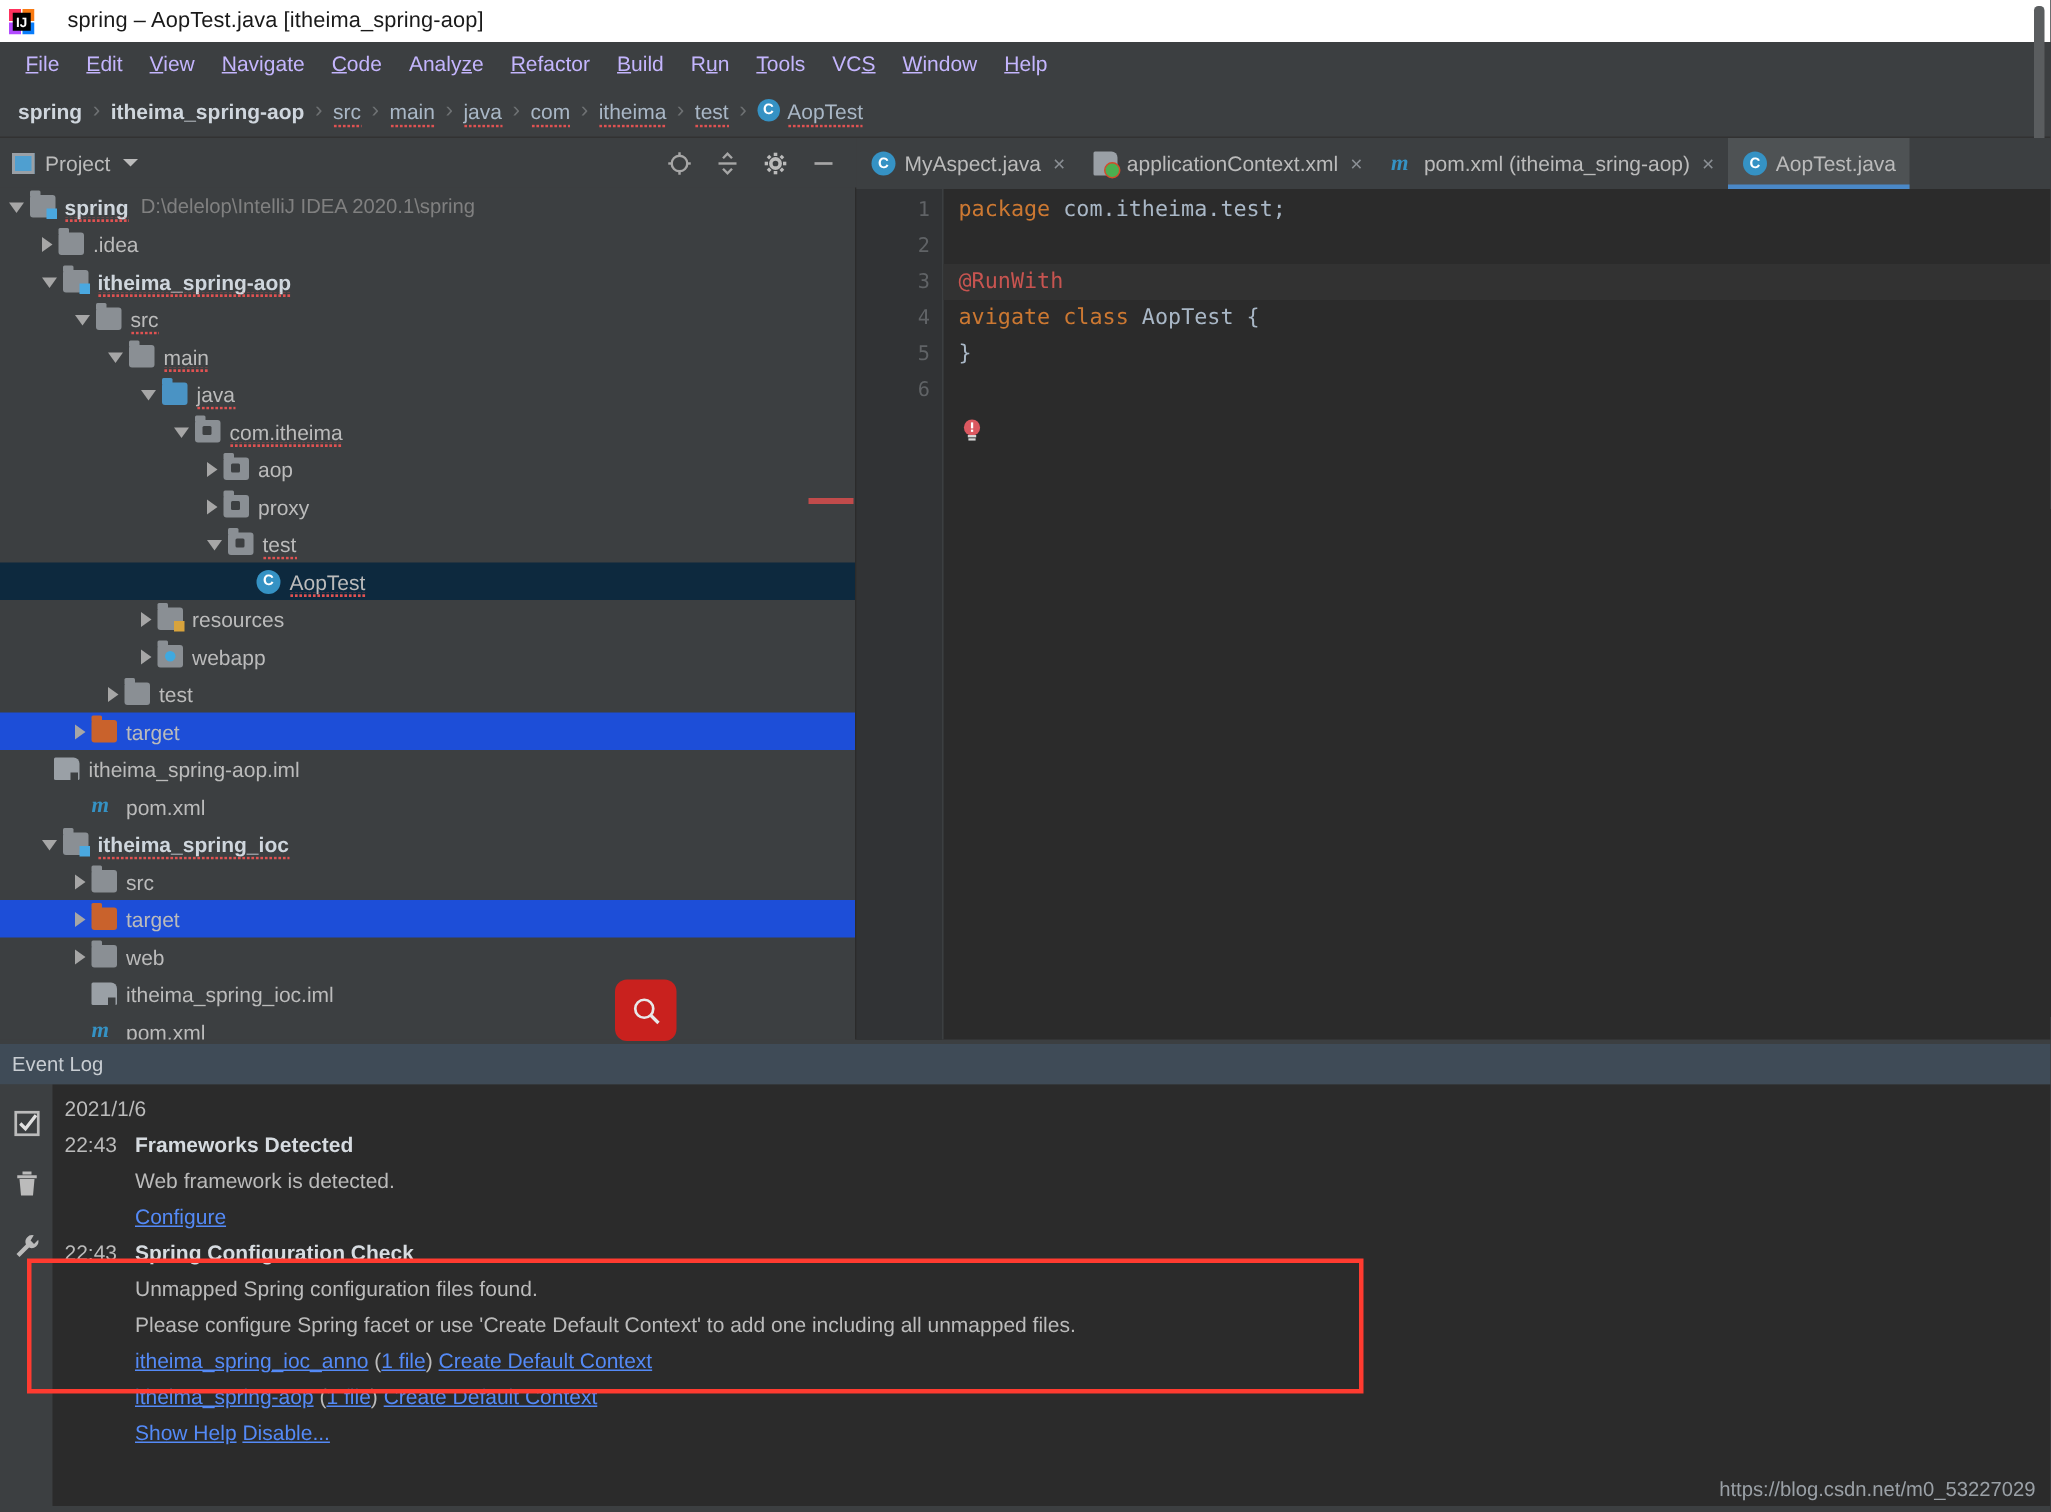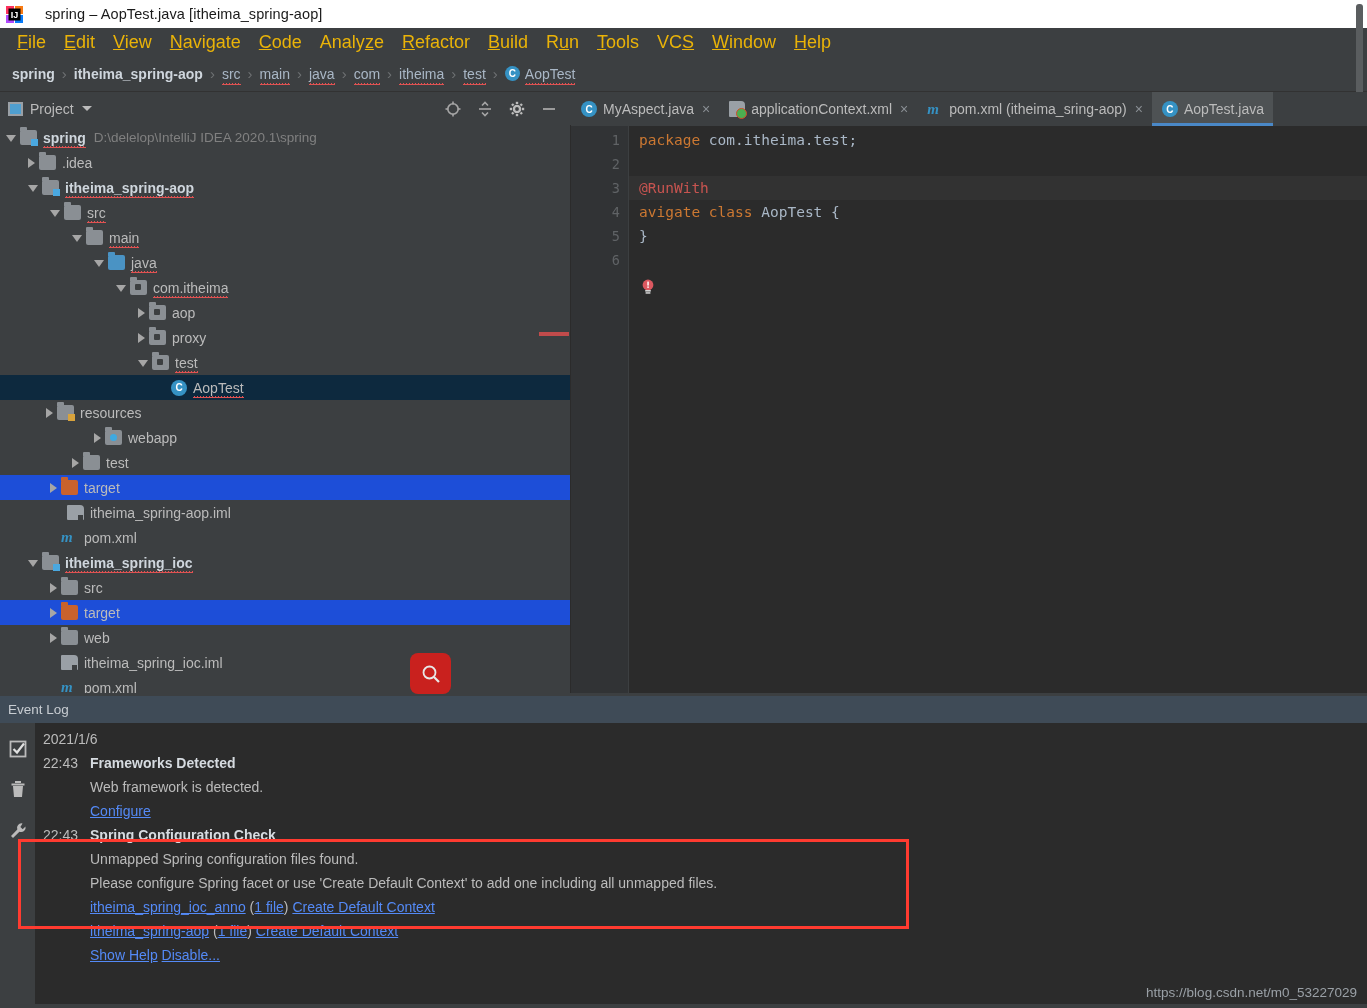--- a/index.html
+++ b/index.html
@@ -18,21 +18,21 @@
   }
   .title-logo { width: 31px; height: 17px; position: relative; margin-right: 8px; flex: none; }
   .title-text { font-size: 14.5px; color: #1a1a1a; letter-spacing: .1px; }
 
   
   .menubar {
     position: absolute; left: 0; top: 28px; width: 1367px; height: 28px;
     background: #3c3f41; display: flex; align-items: center; padding-left: 8px;
   }
   .menu-item {
-    font-size: 18px; color: #eab308; padding: 2px 9px; cursor: default;
+    font-size: 14px; color: #c4b5fd; padding: 2px 9px; cursor: default;
     white-space: nowrap;
   }
   .menu-item .mn { text-decoration: underline; }
 
   
   .breadcrumb {
     position: absolute; left: 0; top: 56px; width: 1367px; height: 36px;
     background: #3c3f41; display: flex; align-items: center; padding-left: 12px;
     border-bottom: 1px solid #323232;
   }
@@ -413,21 +413,21 @@
       <div class="row" style="padding-left: 138px;">
         <span class="arrow open"></span> 
         <span class="ic pkg"></span>
         <span class="sq">test</span>
       </div>
       <div class="row sel" style="padding-left: 160px;">
         <span class="arrow none"></span> 
         <span class="ic cls">C</span>
         <span class="sq">AopTest</span>
       </div>
-      <div class="row" style="padding-left: 46px;">
+      <div class="row" style="padding-left: 94px;">
         <span class="arrow "></span> 
         <span class="ic folder">
           <span class="badge yellow"></span>
         </span>
         <span class="">resources</span>
       </div>
       <div class="row" style="padding-left: 94px;">
         <span class="arrow "></span> 
         <span class="ic webapp"></span>
         <span class="">webapp</span>
@@ -435,21 +435,21 @@
       <div class="row" style="padding-left: 72px;">
         <span class="arrow "></span> 
         <span class="ic folder"></span>
         <span class="">test</span>
       </div>
       <div class="row tgt" style="padding-left: 50px;">
         <span class="arrow "></span> 
         <span class="ic folder orange"></span>
         <span class="">target</span>
       </div>
-      <div class="row" style="padding-left: 56px;">
+      <div class="row" style="padding-left: 25px;">
         <span class="arrow none"></span> 
         <span class="ic iml"></span>
         <span class="">itheima_spring-aop.iml</span>
       </div>
       <div class="row" style="padding-left: 50px;">
         <span class="arrow none"></span> 
         <span class="ic maven">m</span>
         <span class="">pom.xml</span>
       </div>
       <div class="row" style="padding-left: 28px;">

